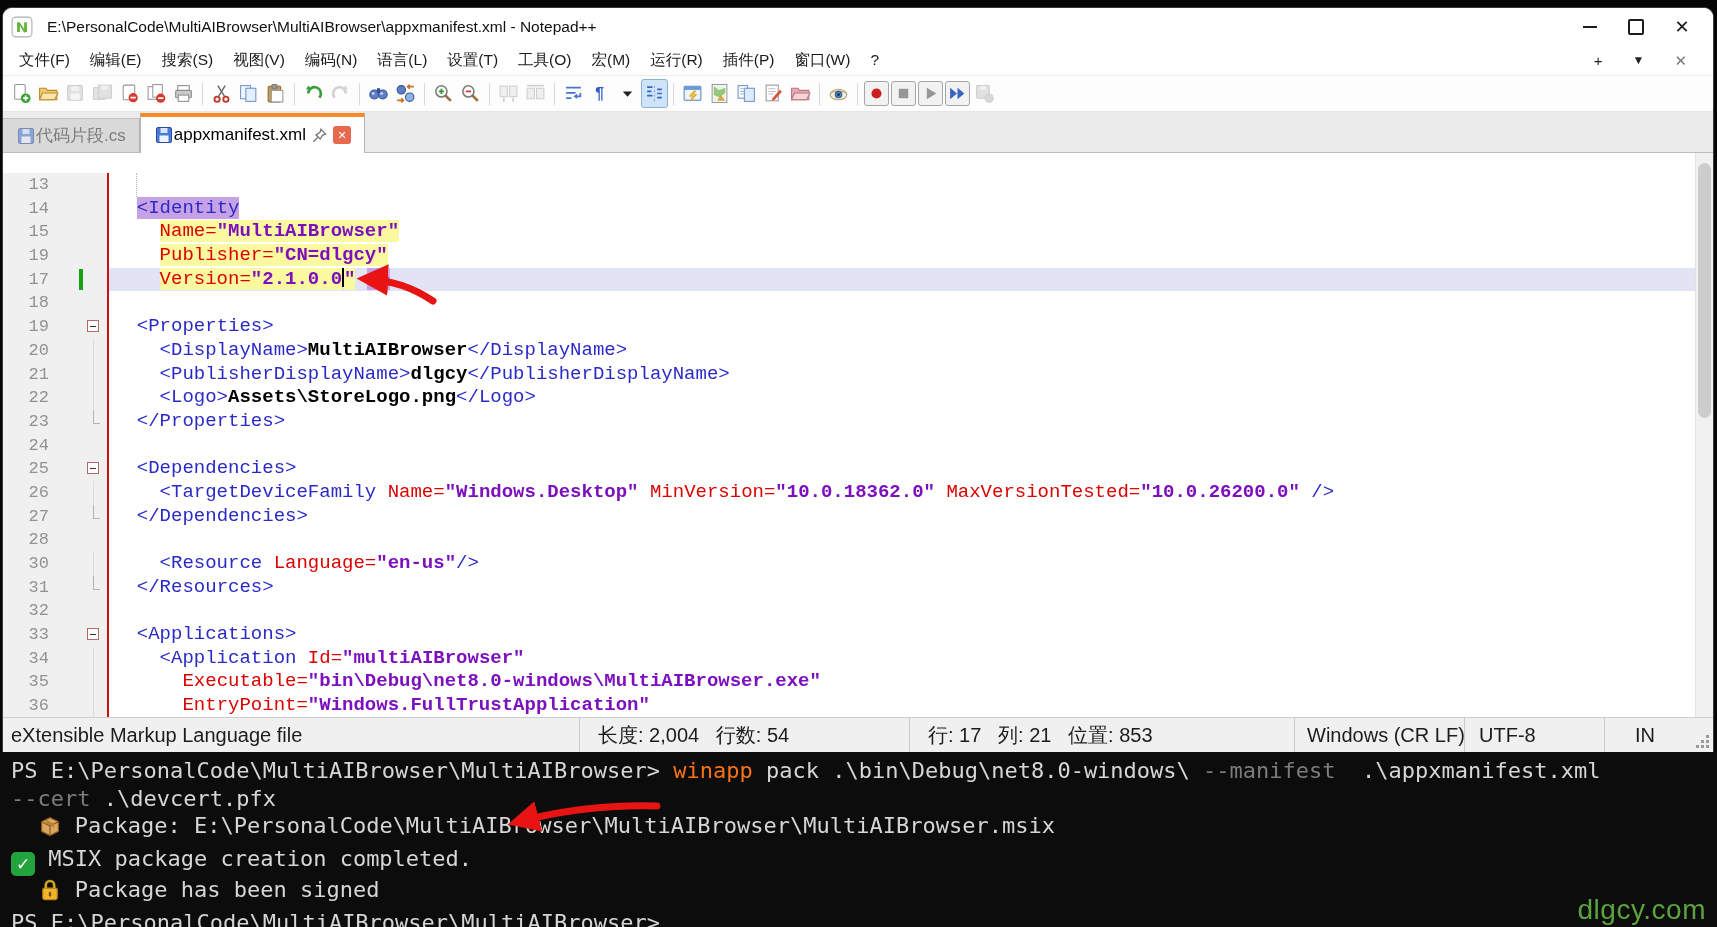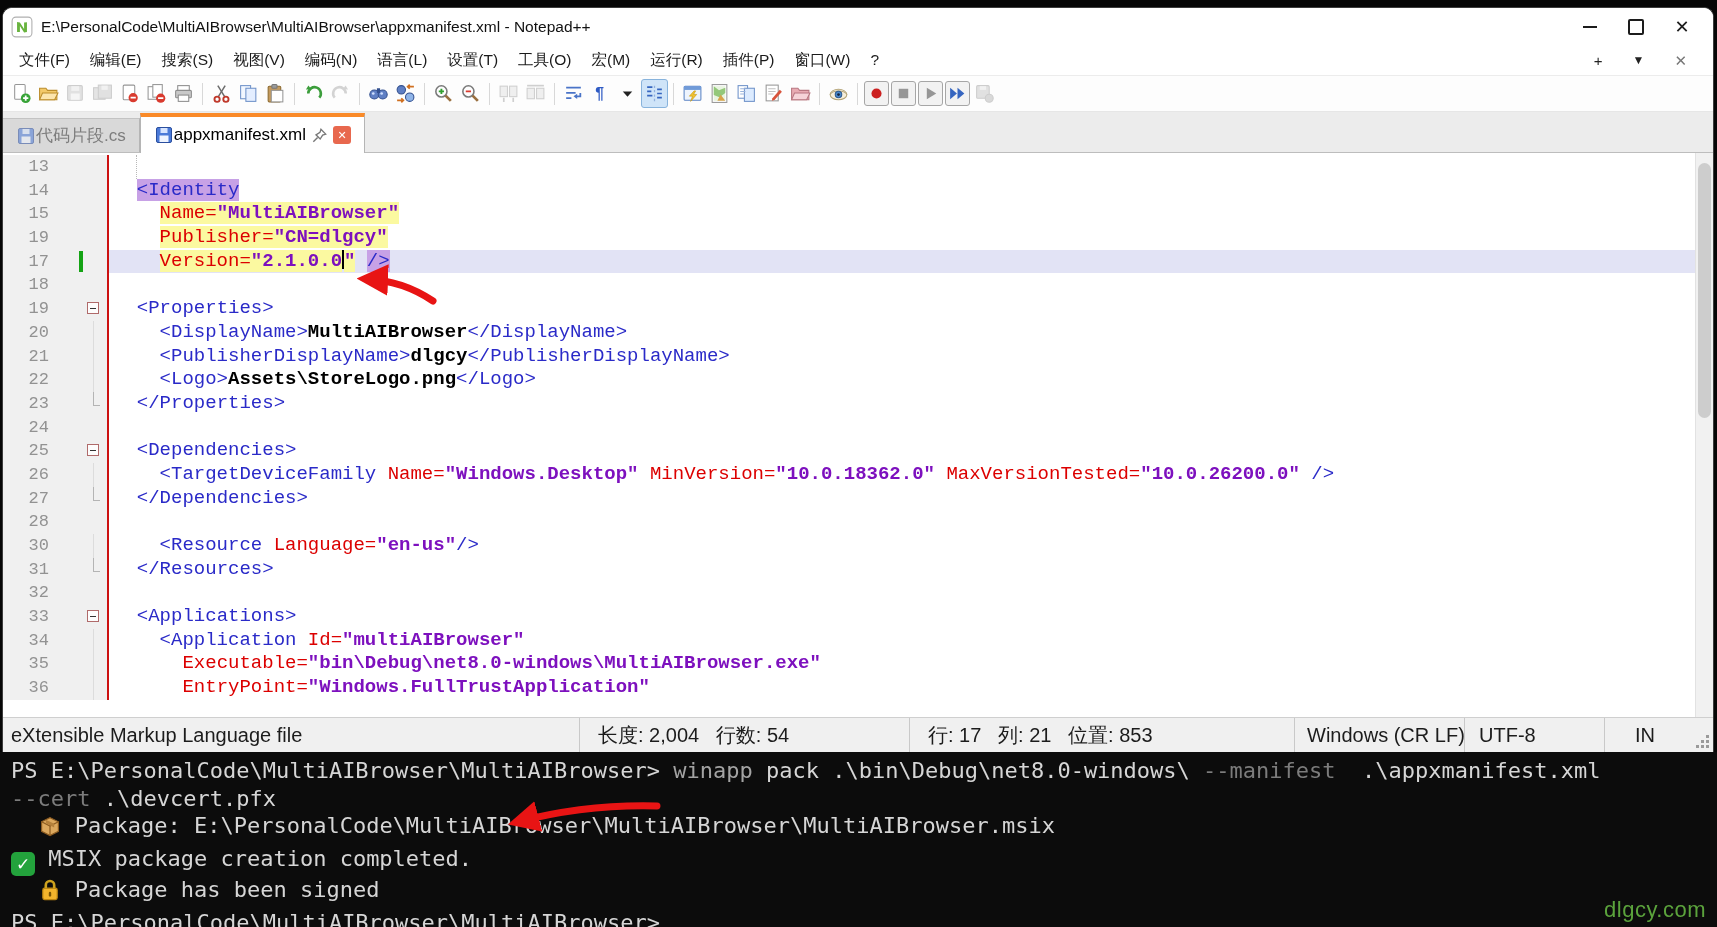--- a/index.html
+++ b/index.html
@@ -4,21 +4,21 @@
 <style>
   html,body{margin:0;padding:0}
   body{width:1717px;height:927px;background:#060606;overflow:hidden;position:relative;
        font-family:"Liberation Sans","DejaVu Sans",sans-serif;}
   
   #npp{position:absolute;left:2px;top:7px;width:1712px;height:745px;background:#fff;
        border:1px solid #3c3c3c;border-bottom:none;border-radius:10px 10px 0 0;overflow:hidden;
        display:flex;flex-direction:column;box-sizing:border-box}
   .titlebar{height:37px;flex:none;display:flex;align-items:center;padding:0 8px;background:#fff}
   .app-icon{width:22px;height:22px;flex:none}
-  .title{font-size:15.5px;color:#111;margin-left:8px;white-space:nowrap}
+  .title{font-size:15.5px;color:#111;margin-left:14px;white-space:nowrap}
   .wctl{margin-left:auto;display:flex;align-items:center}
   .wbtn{width:46px;height:32px;display:flex;align-items:center;justify-content:center}
   .g-min{width:14px;height:2px;background:#1c1c1c}
   .g-max{width:12px;height:12px;border:2px solid #1c1c1c;border-radius:2px}
   .g-close{font-size:18px;color:#1c1c1c;line-height:1}
   
   .menubar{height:30px;flex:none;display:flex;align-items:center;padding:0 6px;background:#fff;
            font-size:15.5px;color:#1a1a1a;border-bottom:1px solid #ececec}
   .menu-items{display:flex;align-items:center}
   .menu-item{padding:3px 10px;white-space:nowrap;cursor:default}
@@ -38,21 +38,21 @@
   .tabbar{height:40px;flex:none;background:#ececec;display:flex;align-items:flex-end;border-bottom:1px solid #bdbdbd}
   .tab{display:flex;align-items:center;padding:0 13px;font-size:17px;box-sizing:border-box}
   .tab.inactive{background:#d9d9d9;color:#7d7d7d;height:34px;border-top:1px solid #c3c3c3;border-right:1px solid #b5b5b5}
   .tab.active{background:#fff;color:#000;height:40px;border-top:4px solid #fa8a28;
               border-left:1px solid #b5b5b5;border-right:1px solid #b5b5b5;margin-bottom:-1px}
   .tab-icon{width:20px;height:20px;flex:none}
   .tab-pin{width:19px;height:19px;margin-left:4px}
   .tab-close{width:18px;height:18px;background:#e8684e;border-radius:3px;color:#fff;font-size:11px;
              display:flex;align-items:center;justify-content:center;margin-left:4px;font-weight:bold}
   
-  .editor{flex:1;position:relative;background:#fff;overflow:hidden;padding-top:2px}
+  .editor{flex:1;position:relative;background:#fff;overflow:hidden;padding-top:20px}
   .eline{display:flex;height:23.7px;line-height:23.7px;
          font-family:"Liberation Mono","DejaVu Sans Mono",monospace;font-size:19px;white-space:pre}
   .g-num{width:54px;flex:none;text-align:right;padding-right:8px;box-sizing:border-box;
          color:#929292;background:#f0f0f0;font-size:17px}
   .g-mark{width:26px;flex:none;background:#f0f0f0;position:relative}
   .g-mark.saved::after{content:"";position:absolute;left:22px;top:1px;bottom:1px;width:6px;background:#14a314}
   .g-fold{width:24px;flex:none;background:#f0f0f0;position:relative}
   .g-fold.fh::before{content:"";position:absolute;left:4px;top:5px;width:12px;height:12px;
                      border:1px solid #b06a6a;background:#fdfdfd;box-sizing:border-box}
   .g-fold.fh::after{content:"";position:absolute;left:7px;top:10.5px;width:6px;height:1.5px;background:#333}
@@ -77,27 +77,27 @@
   .scell{display:flex;align-items:center;border-right:1px solid #c9c9c9;box-sizing:border-box;
          white-space:pre;overflow:hidden}
   .grip{position:absolute;right:4px;bottom:4px;width:3px;height:3px;background:#9a9a9a;
         box-shadow:-5px 0 #9a9a9a,0 -5px #9a9a9a,-10px 0 #9a9a9a,-5px -5px #9a9a9a,0 -10px #9a9a9a}
   
   #terminal{position:absolute;left:0;top:752px;width:1717px;height:175px;background:#0c0c0c;
             padding:5px 0 0 11px;box-sizing:border-box;
             font-family:"DejaVu Sans Mono","Liberation Mono",monospace;font-size:22px;line-height:27.5px}
   .trow{white-space:pre}
   .t-d{color:#d6d6d6}
-  .t-y{color:#a3a3a3}
+  .t-y{color:#f97316}
   .t-g{color:#7c7c7c}
   .t-chk{display:inline-flex;width:24px;height:24px;background:#23a33c;border-radius:5px;color:#fff;
          align-items:center;justify-content:center;font-size:17px;vertical-align:-4px;
          font-family:"DejaVu Sans",sans-serif;font-weight:bold}
   .t-ico{display:inline-block;vertical-align:-5px}
-  .watermark{position:absolute;right:11px;bottom:4px;color:#5ba33c;font-size:22px;letter-spacing:.5px;
+  .watermark{position:absolute;right:11px;bottom:4px;color:#5ba33c;font-size:28px;letter-spacing:.5px;
              font-family:"Liberation Sans","DejaVu Sans",sans-serif}
   #overlay{position:absolute;left:0;top:0;pointer-events:none;z-index:60}
 </style>
 </head>
 <body>
 
 <div id="npp">
   <div class="titlebar">
     <span class="app-icon">
       <svg viewBox="0 0 20 20" width="22" height="22">

